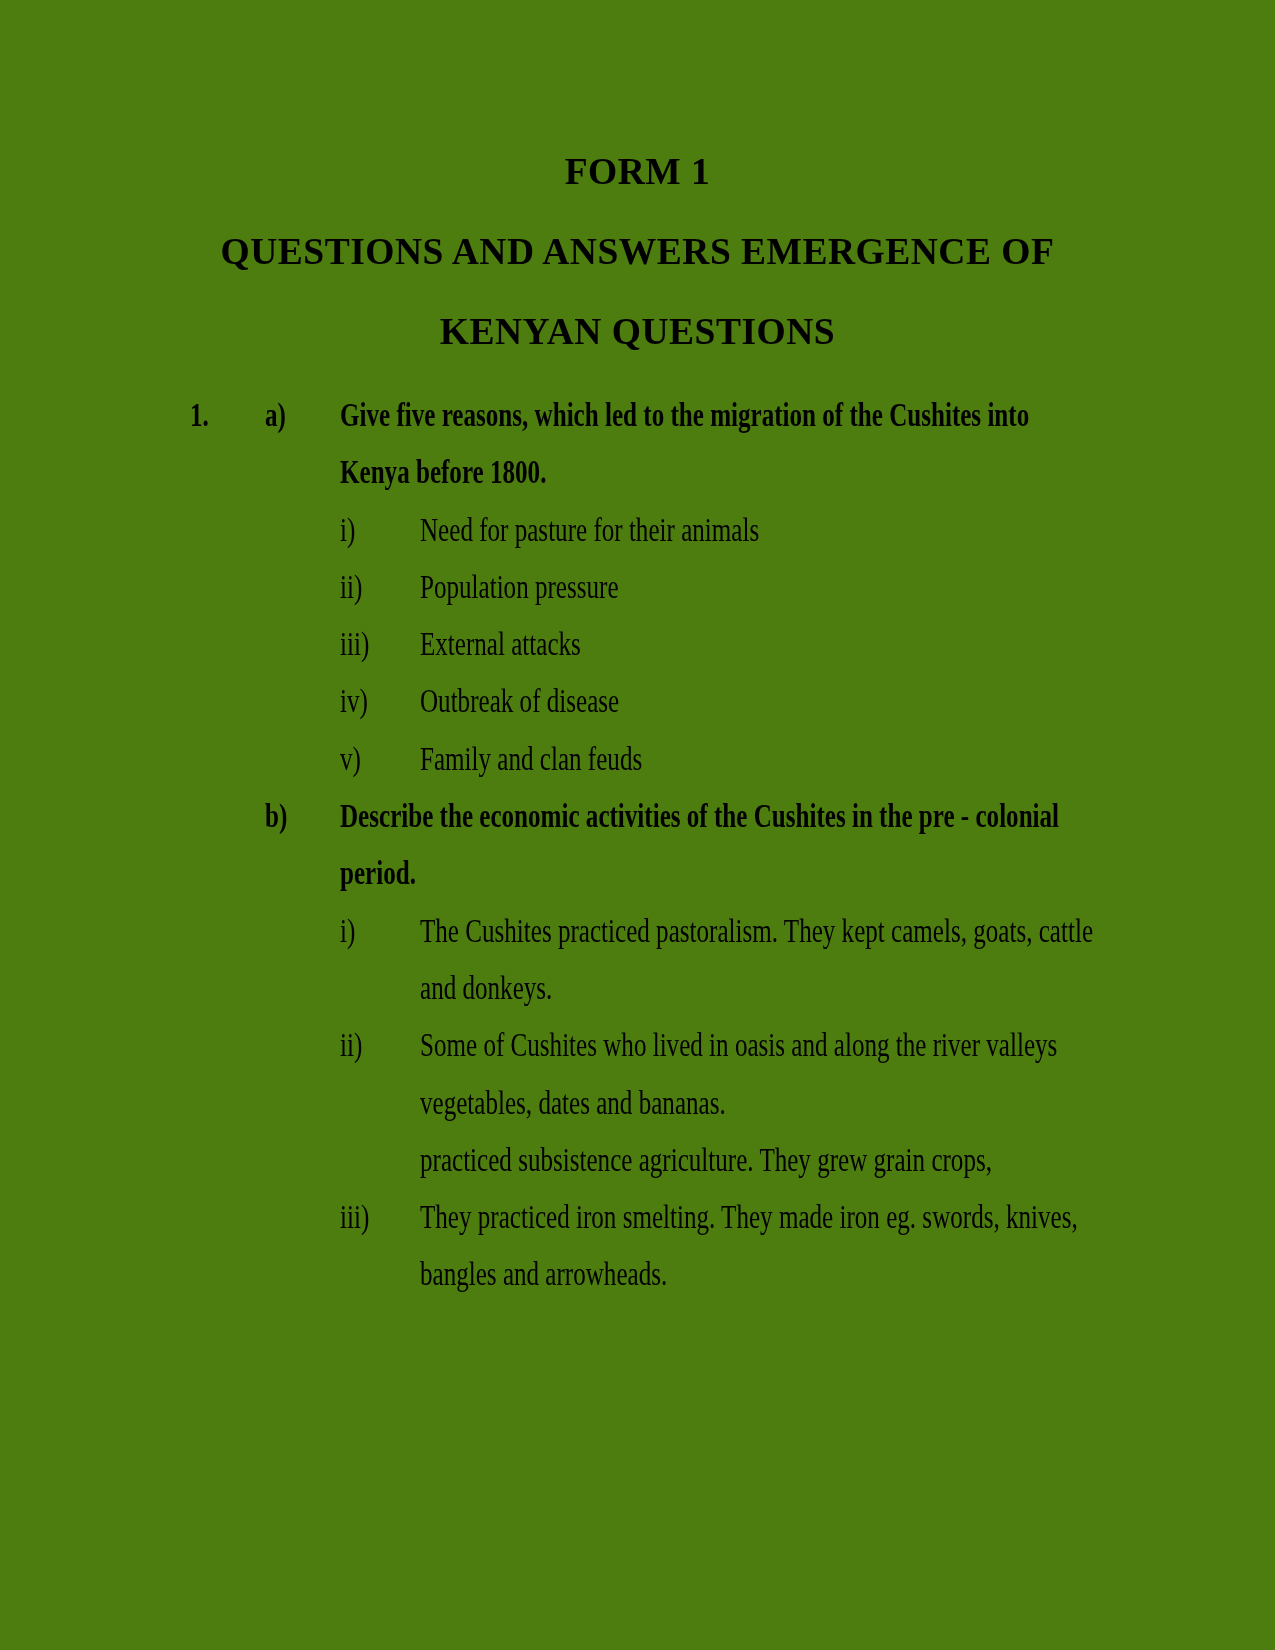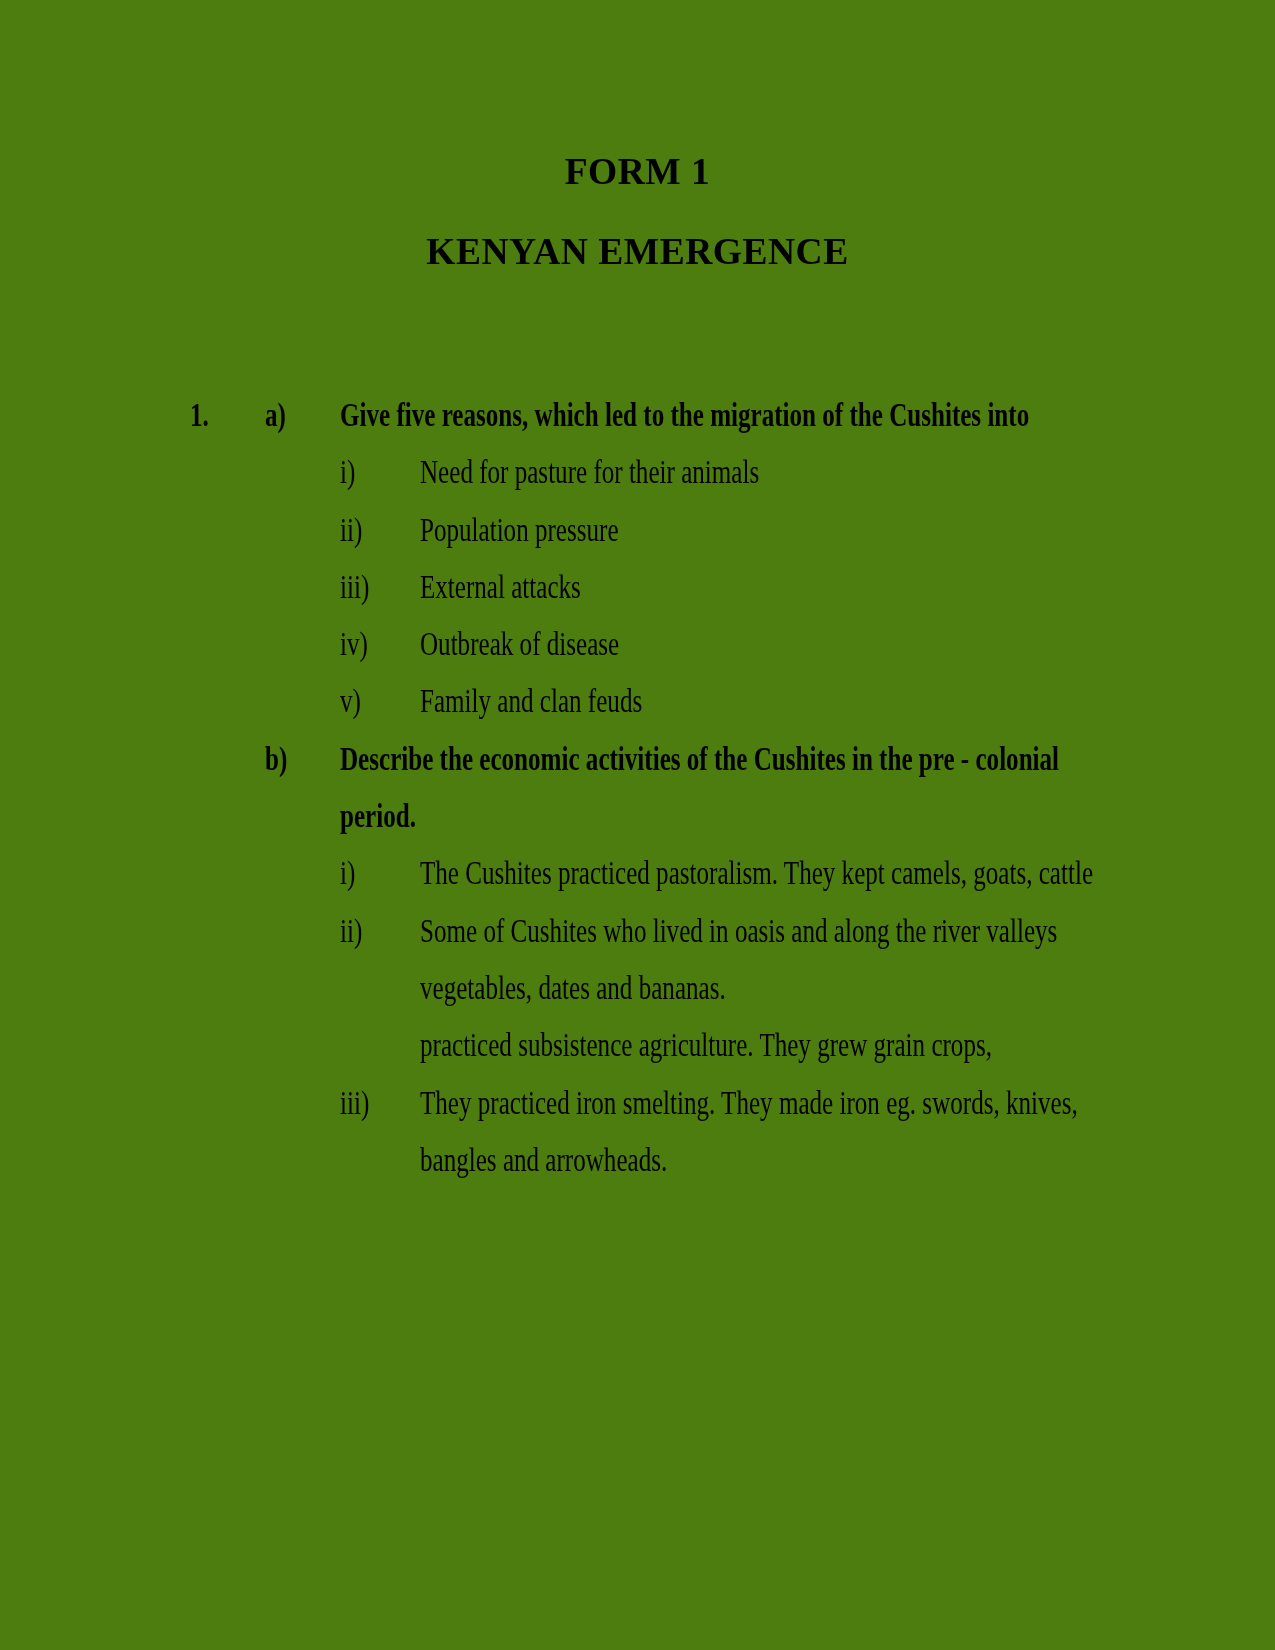--- a/index.html
+++ b/index.html
@@ -57,31 +57,35 @@
   .x-l2     { left: 420px; }
   .bold     { font-weight: bold; }
 </style>
 </head>
 <body>
 
 <div class="page">
 
   <div class="title-block">
     <div class="title-line">FORM 1</div>
-    <div class="title-line">KENYAN EMERGENCE</div>
+    <div class="title-line">QUESTIONS AND ANSWERS EMERGENCE OF</div>
+    <div class="title-line">KENYAN QUESTIONS</div>
   </div>
 
   <div class="body-block">
 
     <div class="row">
       <span class="t x-num">1.</span>
       <span class="t x-letter">a)</span>
       <span class="t x-l1 bold">Give five reasons, which led to the migration of the Cushites into</span>
     </div>
 
+    <div class="row">
+      <span class="t x-l1 bold">Kenya before 1800.</span>
+    </div>
 
     <div class="row">
       <span class="t x-l1">i)</span>
       <span class="t x-l2">Need for pasture for their animals</span>
     </div>
     <div class="row">
       <span class="t x-l1">ii)</span>
       <span class="t x-l2">Population pressure</span>
     </div>
     <div class="row">
@@ -103,20 +107,23 @@
     </div>
 
     <div class="row">
       <span class="t x-l1 bold">period.</span>
     </div>
 
     <div class="row">
       <span class="t x-l1">i)</span>
       <span class="t x-l2">The Cushites practiced pastoralism. They kept camels, goats, cattle</span>
     </div>
+    <div class="row">
+      <span class="t x-l2">and donkeys.</span>
+    </div>
 
     <div class="row">
       <span class="t x-l1">ii)</span>
       <span class="t x-l2">Some of Cushites who lived in oasis and along the river valleys</span>
     </div>
     <div class="row">
       <span class="t x-l2">vegetables, dates and bananas.</span>
     </div>
     <div class="row">
       <span class="t x-l2">practiced subsistence agriculture. They grew grain crops,</span>

